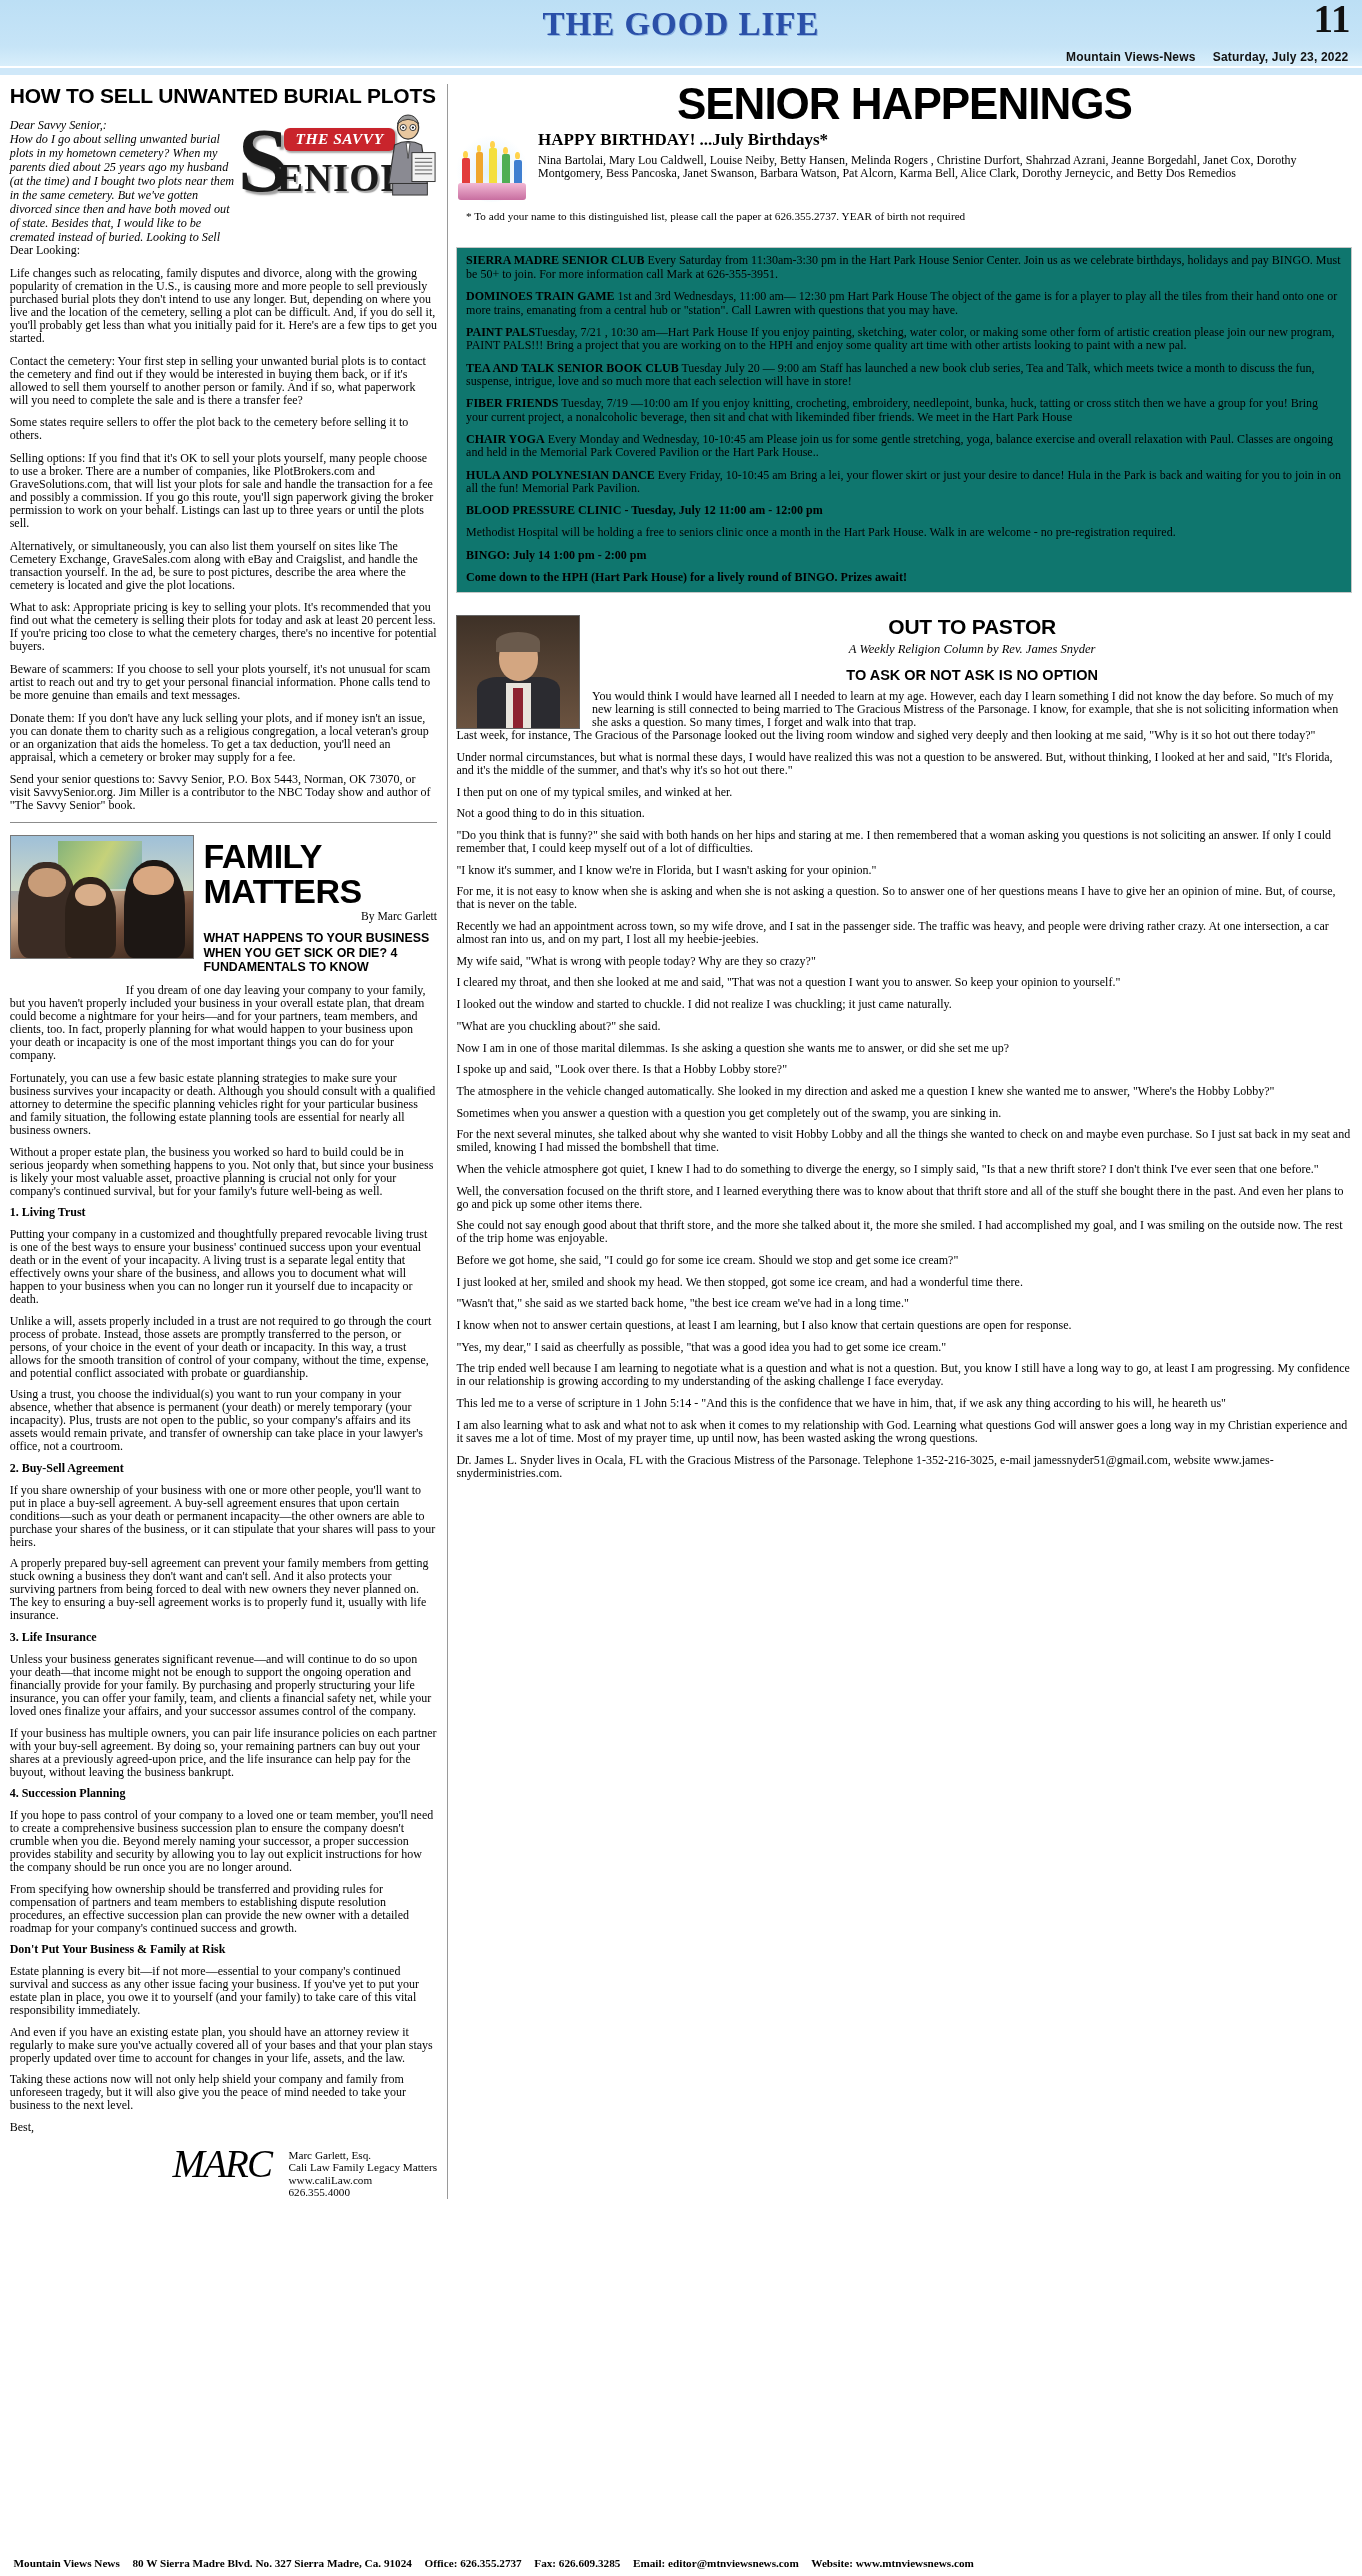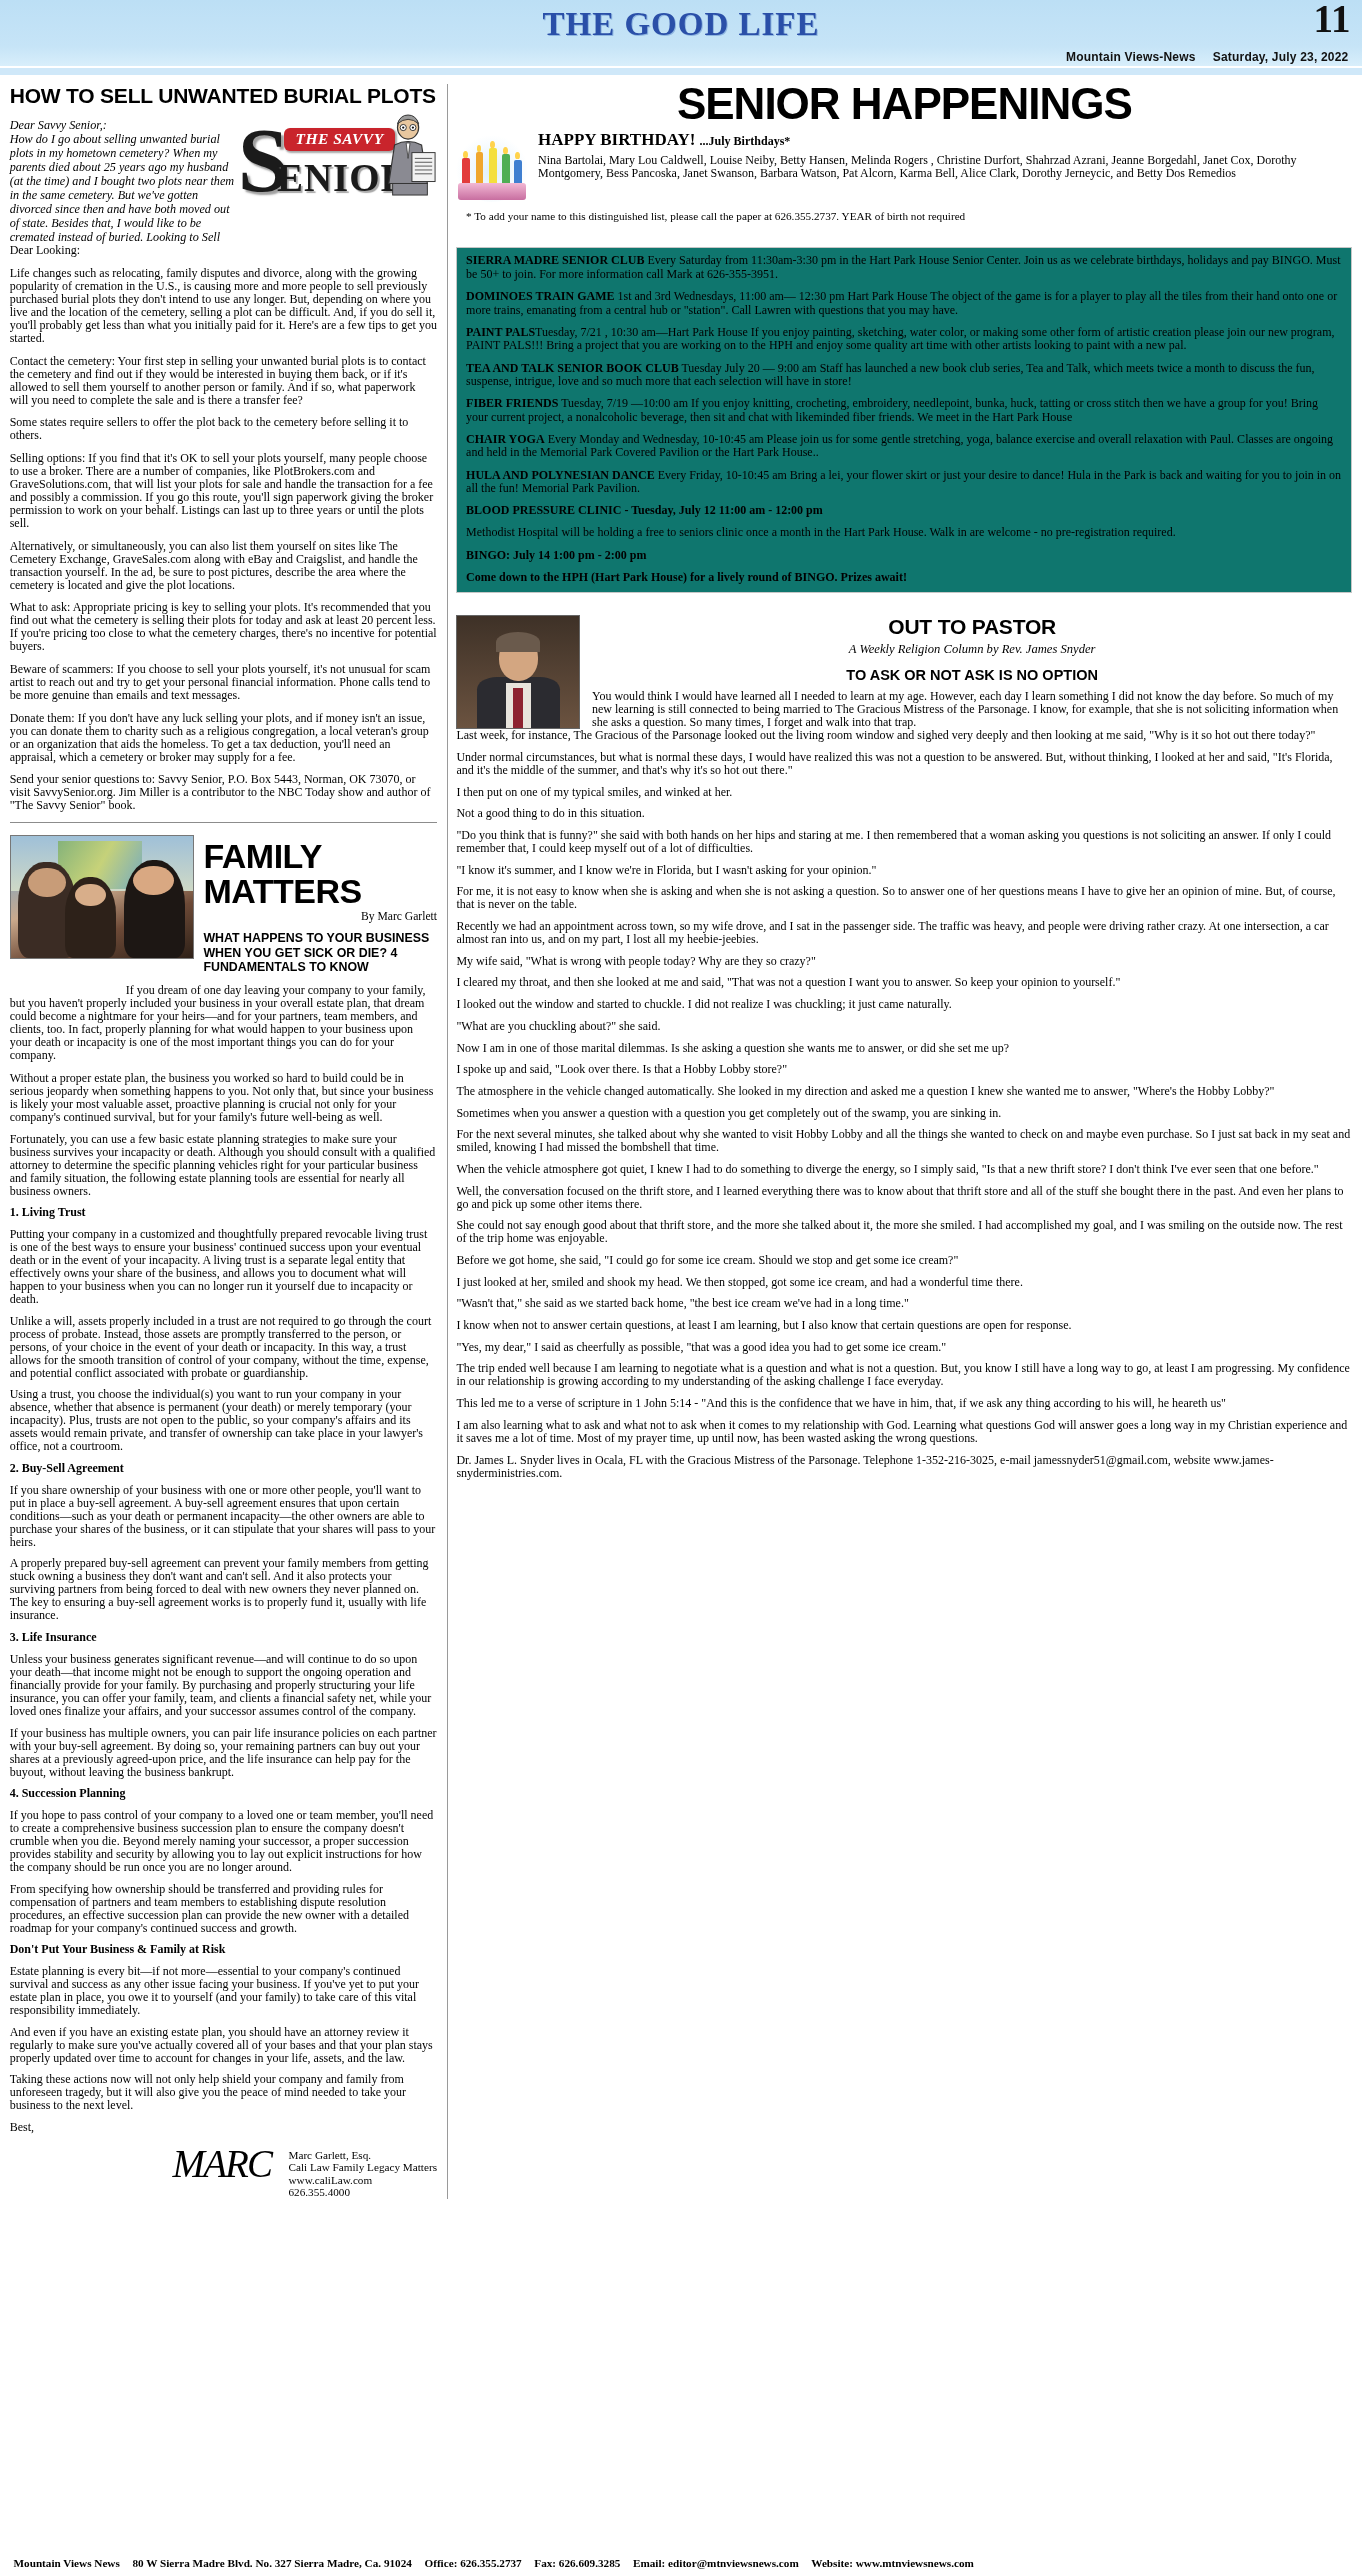--- a/index.html
+++ b/index.html
@@ -192,21 +192,21 @@
   .cake .c2 { left:19.3px; background:#f0a62c; height:35px;}
   .cake .c3 { left:33px; background:#f4df3d; height:39px;}
   .cake .c4 { left:46px; background:#4fae54; height:33px;}
   .cake .c5 { left:58px; background:#3f7fd0; height:27px;}
   .cake .flame { position:absolute; width:4.8px;height:7.7px;background:#ffd34d;border-radius:50% 50% 40% 40%; }
   .cake .base { position:absolute; left:1.9px; bottom:1.9px; width:68px; height:17.4px; background:linear-gradient(#f2b8d4,#c86ea0); border-radius:2.9px; }
   .bday-head {
     font-family:"Liberation Serif", serif;
     font-weight: bold; font-size: 17px; margin-bottom: 3.9px;
   }
-  .bday-head .small { font-size: 12px; font-family: Liberation Serif, serif; }
+  .bday-head .small { font-size: 17px; font-family: Liberation Serif, serif; }
   .bday-names { font-size: 12px; line-height: 13px; }
   .bday-note { font-size: 11.2px; line-height: 12.6px; margin: 7.7px 0 0 0; padding-left: 9.7px; }
 
   .gray-box {
     background: #0f766e;
     border: 1px solid #c6c6c6;
     padding: 6.8px 8.7px 7.7px 8.7px;
     margin-top: 24px;
   }
   .gray-box p {
@@ -341,22 +341,22 @@
           <div class="fm-title-wrap" style="flex:1">
             <div class="fm-title">FAMILY MATTERS</div>
             <div class="fm-by">By Marc Garlett</div>
             <div class="fm-sub">WHAT HAPPENS TO YOUR BUSINESS WHEN YOU GET SICK OR DIE?  4 FUNDAMENTALS TO KNOW</div>
           </div>
         </div>
 
         <div class="fm-lead">If you dream of one day leaving your company to your family, but you haven't properly included your business in your overall estate plan, that dream could become a nightmare for your heirs—and for your partners, team members, and clients, too. In fact, properly planning for what would happen to your business upon your death or incapacity is one of the most important things you can do for your company.</div>
 
         <div class="fm-body" id="fm-body">
+            <p class="body">Fortunately, you can use a few basic estate planning strategies to make sure your business survives your incapacity or death. Although you should consult with a qualified attorney to determine the specific planning vehicles right for your particular business and family situation, the following estate planning tools are essential for nearly all business owners.</p>
             <p class="body">Without a proper estate plan, the business you worked so hard to build could be in serious jeopardy when something happens to you. Not only that, but since your business is likely your most valuable asset, proactive planning is crucial not only for your company's continued survival, but for your family's future well-being as well.</p>
-            <p class="body">Fortunately, you can use a few basic estate planning strategies to make sure your business survives your incapacity or death. Although you should consult with a qualified attorney to determine the specific planning vehicles right for your particular business and family situation, the following estate planning tools are essential for nearly all business owners.</p>
             <p class="body sect-h">1. Living Trust</p>
             <p class="body">Putting your company in a customized and thoughtfully prepared revocable living trust is one of the best ways to ensure your business' continued success upon your eventual death or in the event of your incapacity. A living trust is a separate legal entity that effectively owns your share of the business, and allows you to document what will happen to your business when you can no longer run it yourself due to incapacity or death.</p>
             <p class="body">Unlike a will, assets properly included in a trust are not required to go through the court process of probate. Instead, those assets are promptly transferred to the person, or persons, of your choice in the event of your death or incapacity. In this way, a trust allows for the smooth transition of control of your company, without the time, expense, and potential conflict associated with probate or guardianship.</p>
             <p class="body">Using a trust, you choose the individual(s) you want to run your company in your absence, whether that absence is permanent (your death) or merely temporary (your incapacity). Plus, trusts are not open to the public, so your company's affairs and its assets would remain private, and transfer of ownership can take place in your lawyer's office, not a courtroom.</p>
             <p class="body sect-h">2. Buy-Sell Agreement</p>
             <p class="body">If you share ownership of your business with one or more other people, you'll want to put in place a buy-sell agreement. A buy-sell agreement ensures that upon certain conditions—such as your death or permanent incapacity—the other owners are able to purchase your shares of the business, or it can stipulate that your shares will pass to your heirs.</p>
             <p class="body">A properly prepared buy-sell agreement can prevent your family members from getting stuck owning a business they don't want and can't sell. And it also protects your surviving partners from being forced to deal with new owners they never planned on. The key to ensuring a buy-sell agreement works is to properly fund it, usually with life insurance.</p>
             <p class="body sect-h">3. Life Insurance</p>
             <p class="body">Unless your business generates significant revenue—and will continue to do so upon your death—that income might not be enough to support the ongoing operation and financially provide for your family. By purchasing and properly structuring your life insurance, you can offer your family, team, and clients a financial safety net, while your loved ones finalize your affairs, and your successor assumes control of the company.</p>
             <p class="body">If your business has multiple owners, you can pair life insurance policies on each partner with your buy-sell agreement. By doing so, your remaining partners can buy out your shares at a previously agreed-upon price, and the life insurance can help pay for the buyout, without leaving the business bankrupt.</p>

